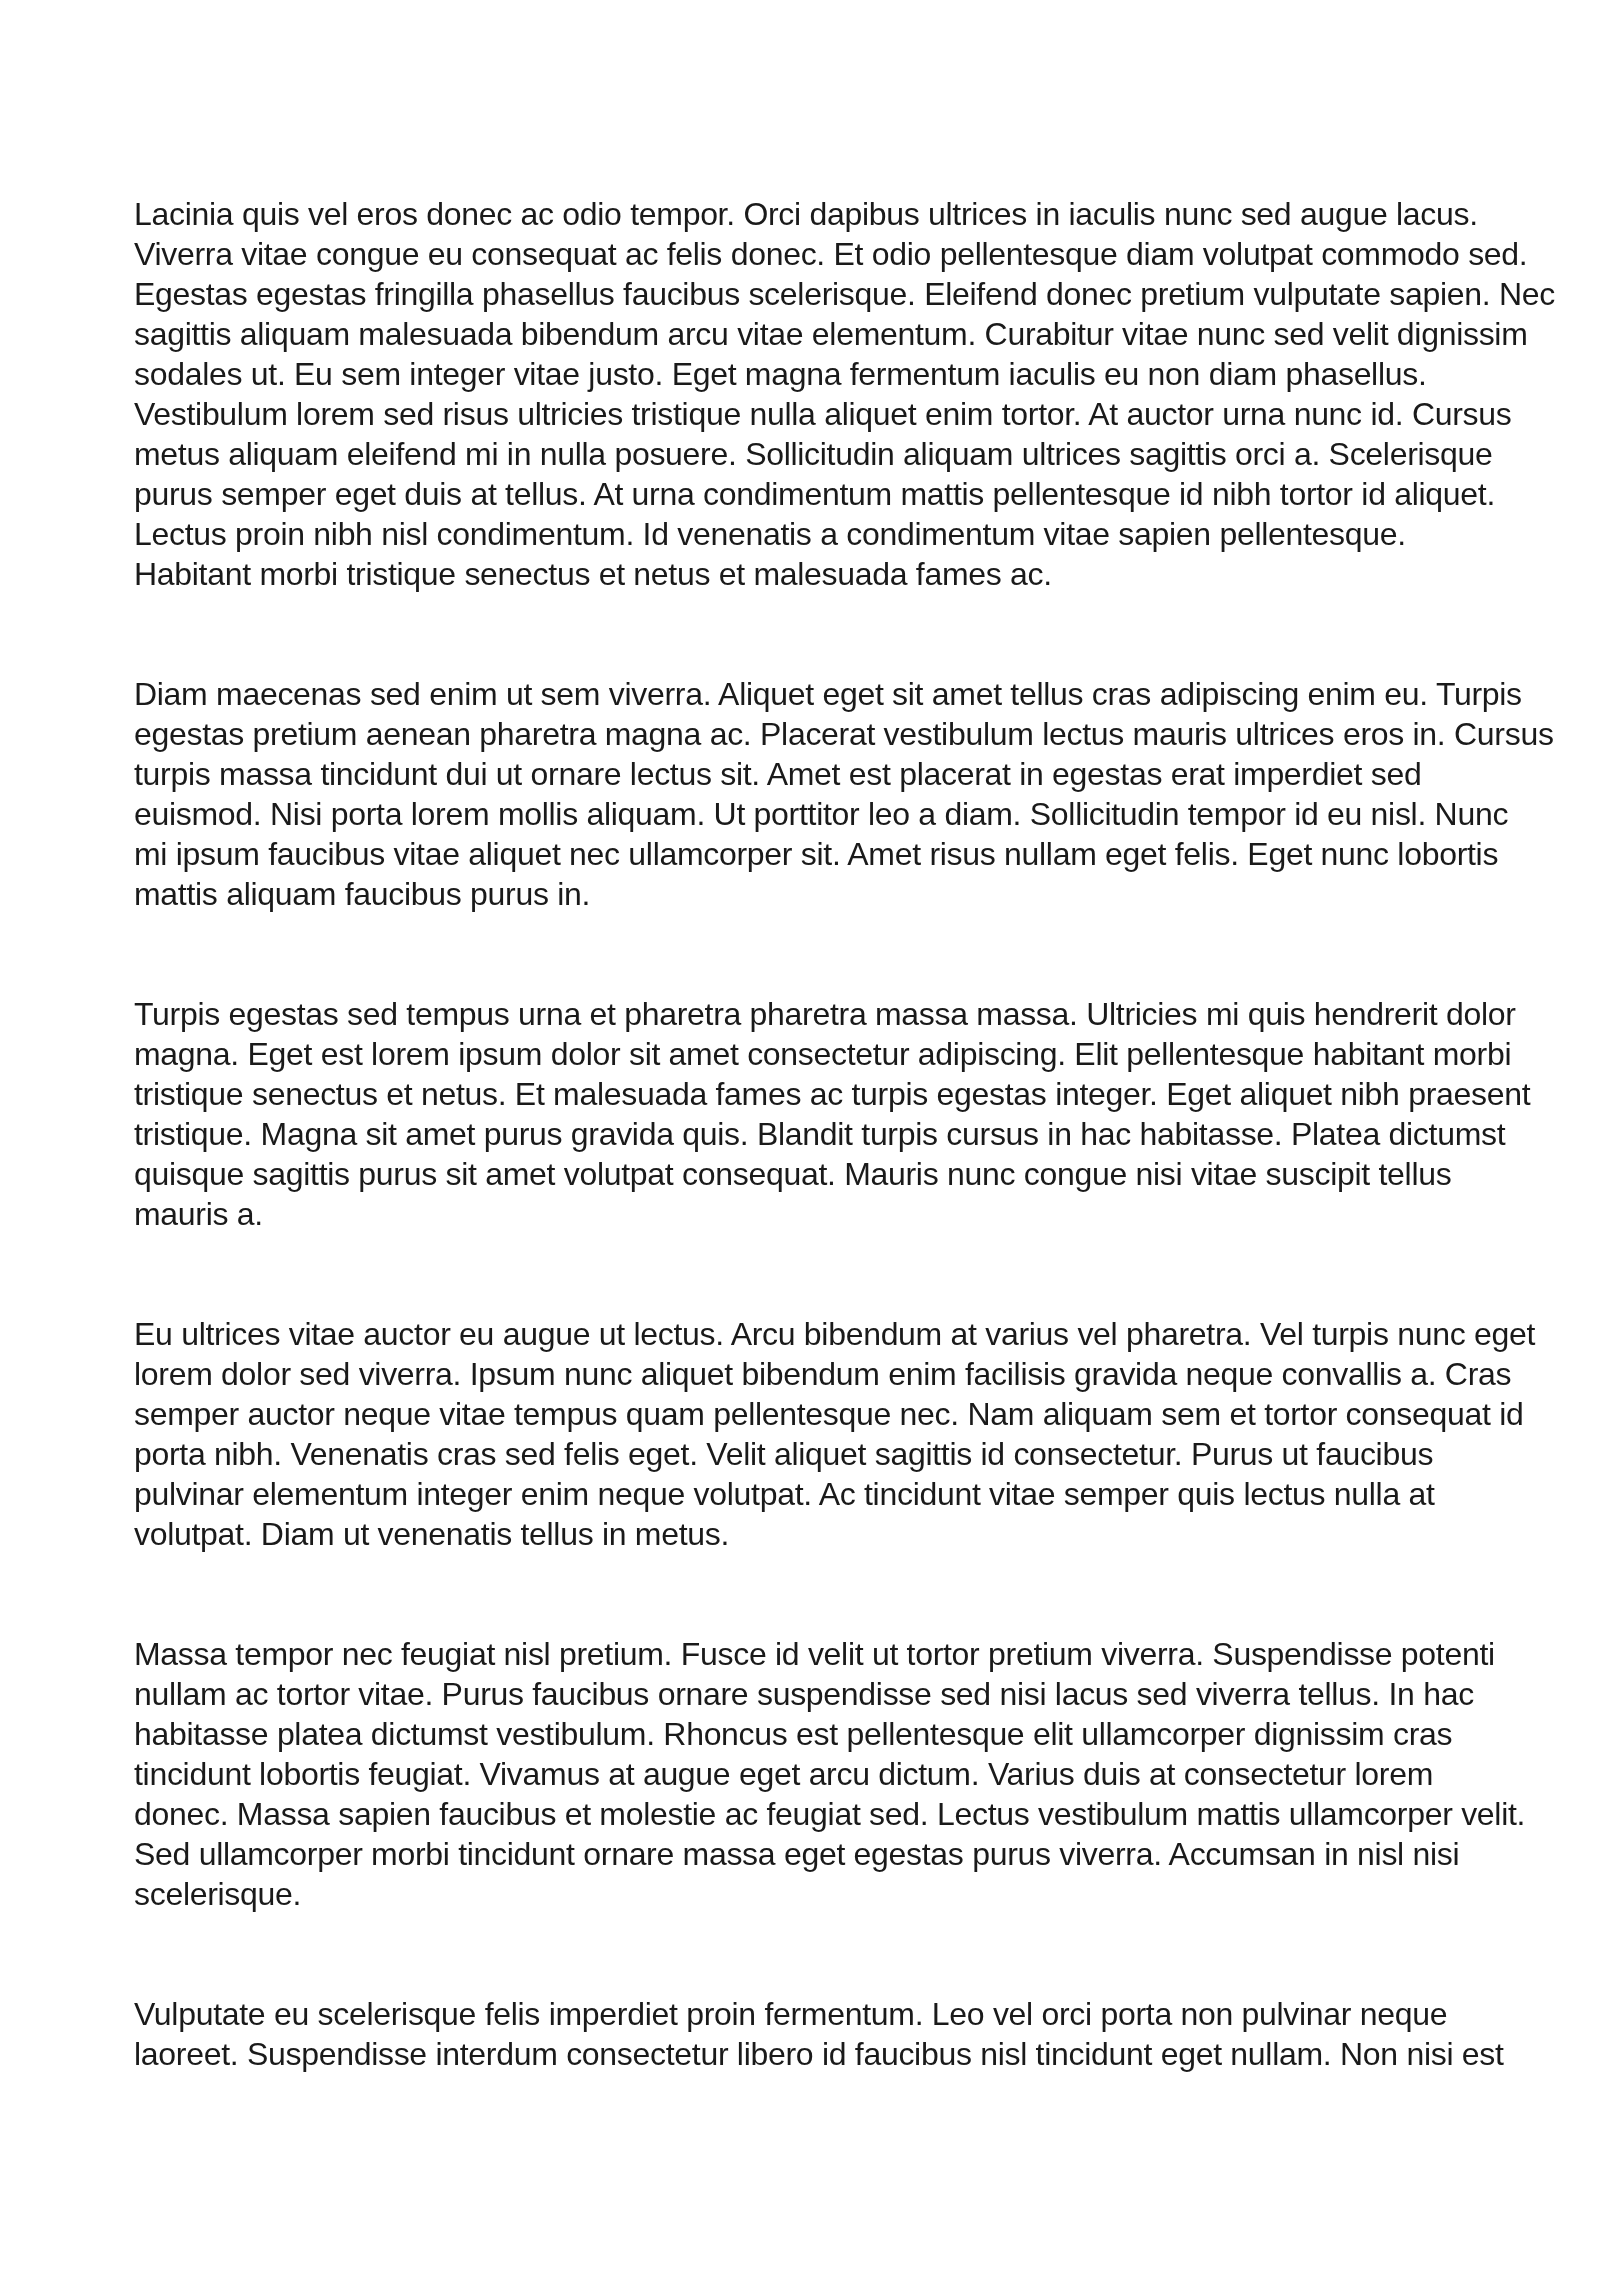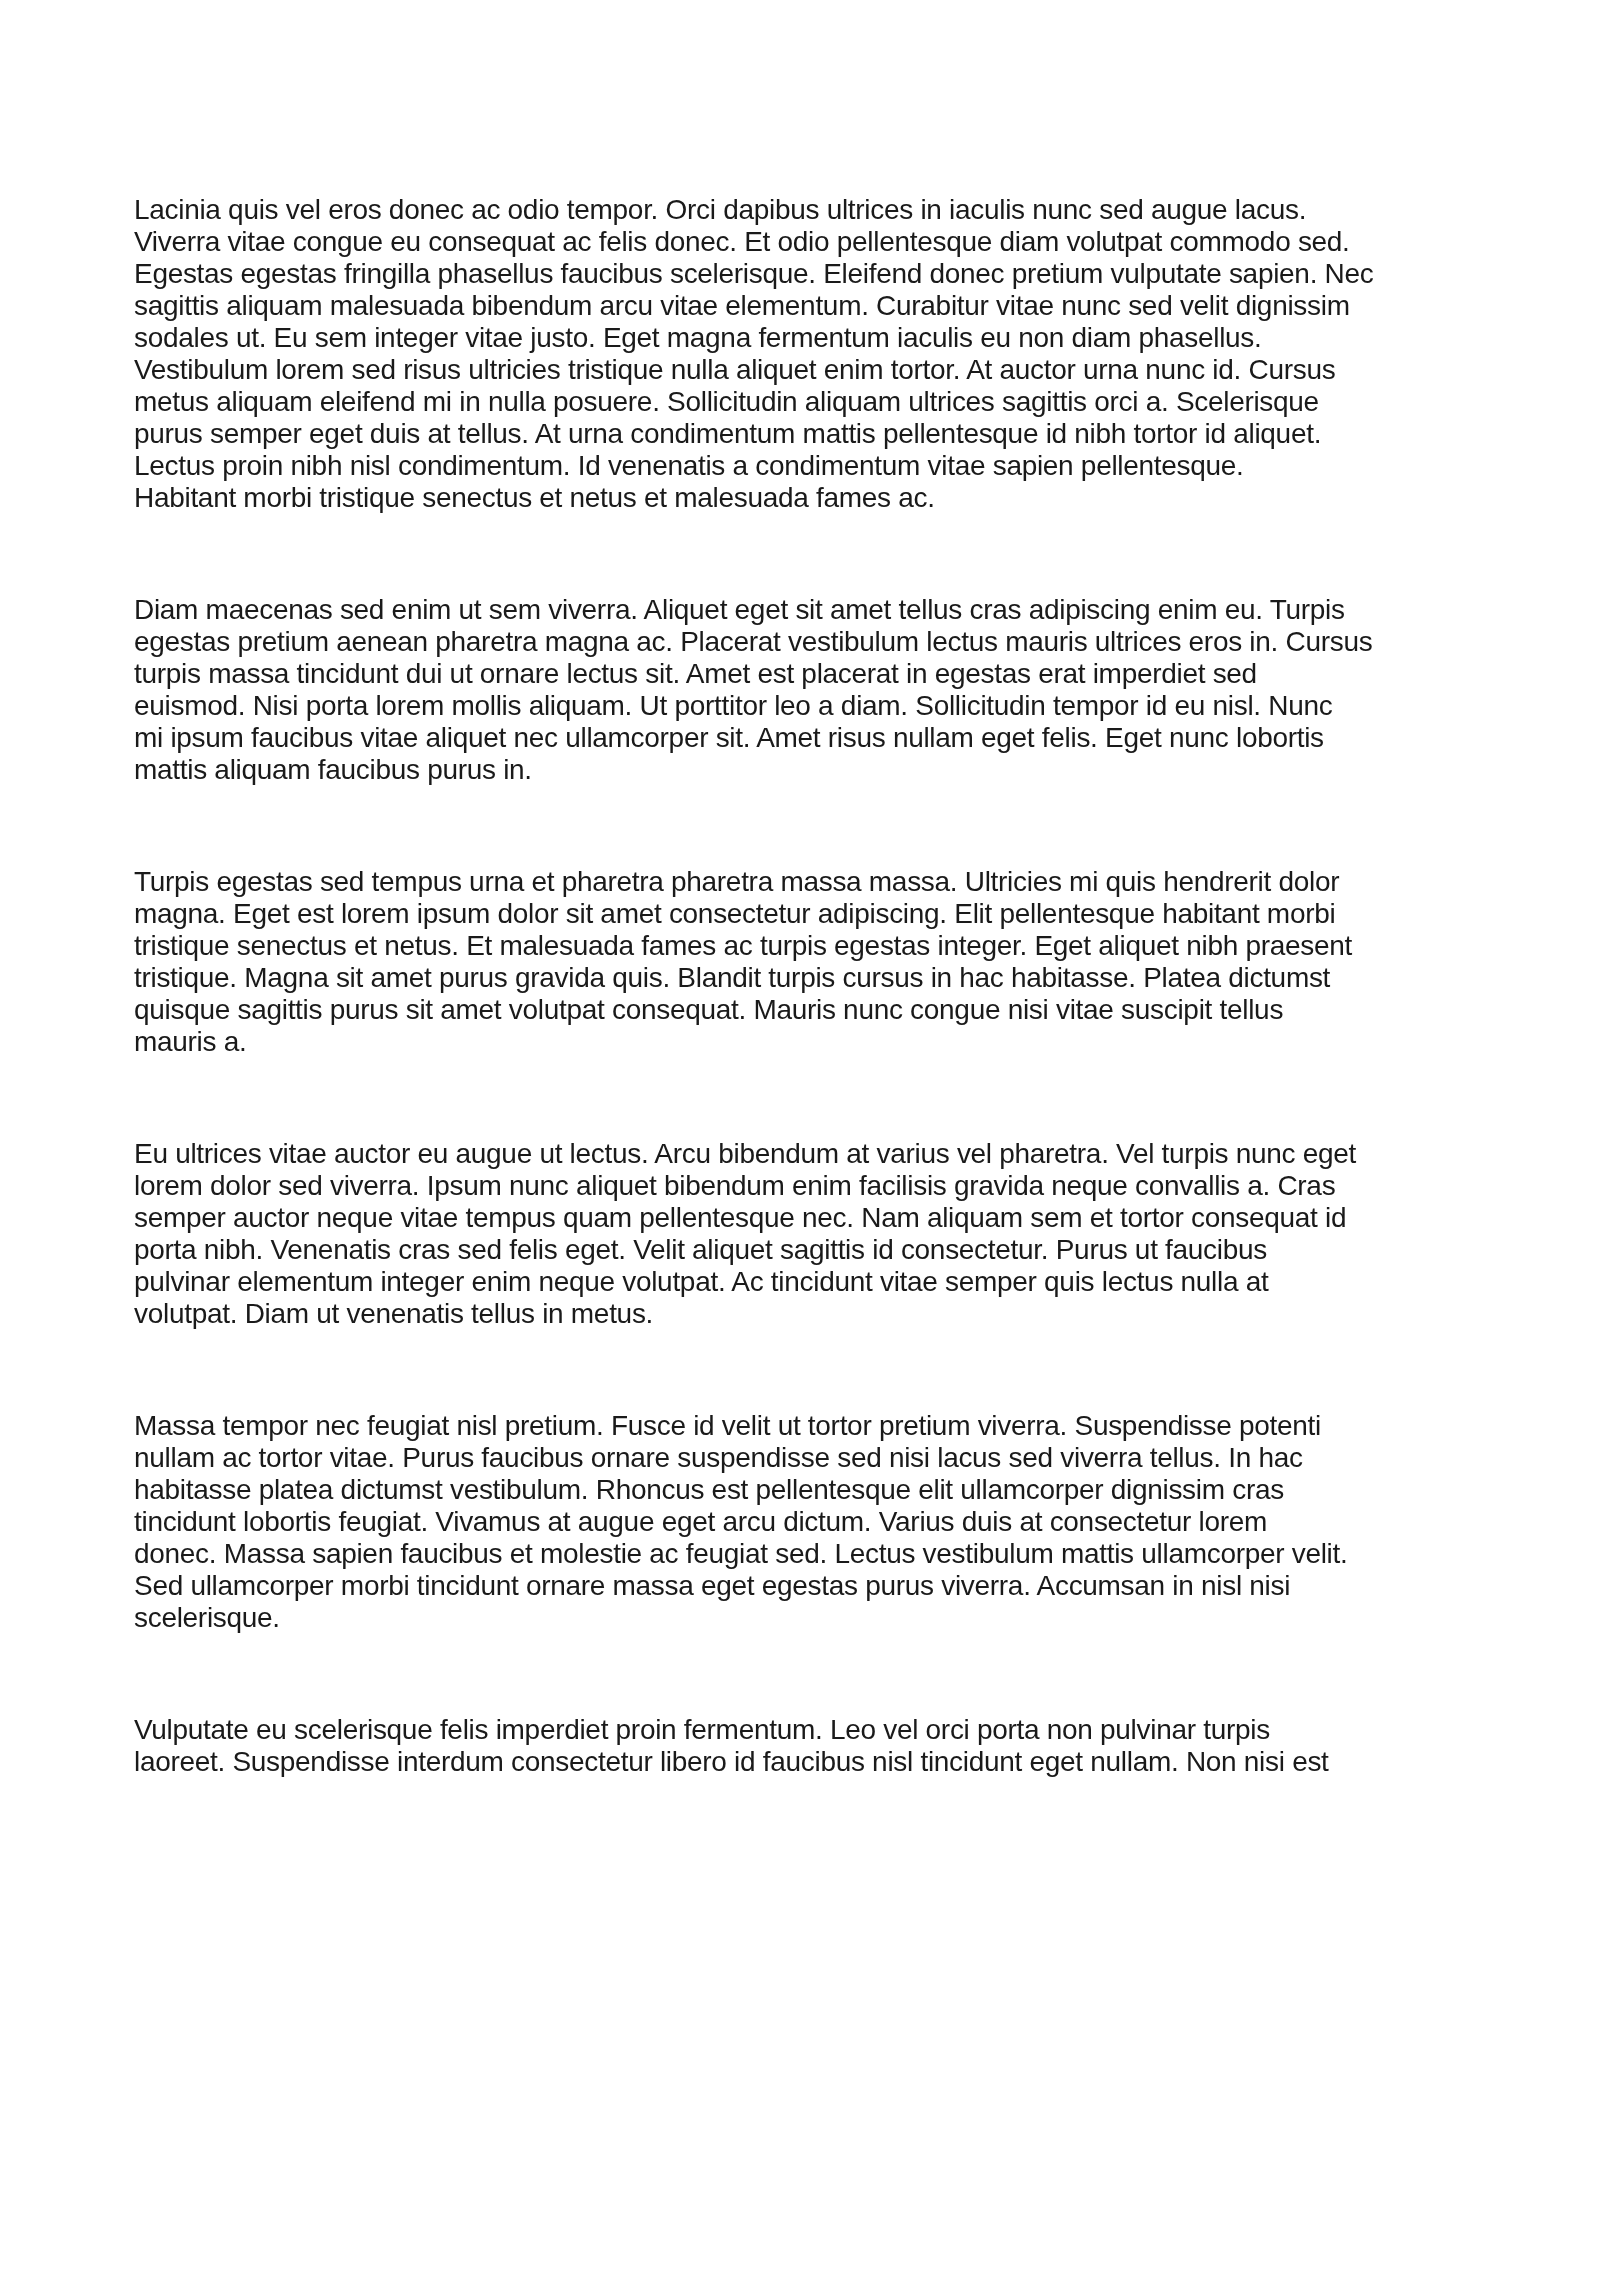--- a/index.html
+++ b/index.html
@@ -15,22 +15,22 @@
   .page {
     box-sizing: border-box;
     width: 1621px;
     height: 2293px;
     padding: 194px 127px 0 134px;
     background: var(--page-bg, #ffffff);
     font-family: "Liberation Sans", "DejaVu Sans", sans-serif;
   }
   .doc-body p.para {
     margin: 0 0 80px 0;
-    font-size: 28px;
-    line-height: 32px;
+    font-size: 32px;
+    line-height: 40px;
     letter-spacing: -0.3px;
     color: var(--text-color, #1a1a1a);
     white-space: pre;        
     font-weight: 400;
   }
 </style>
 </head>
 <body>
 
 <div class="page">
@@ -63,17 +63,17 @@
 porta nibh. Venenatis cras sed felis eget. Velit aliquet sagittis id consectetur. Purus ut faucibus
 pulvinar elementum integer enim neque volutpat. Ac tincidunt vitae semper quis lectus nulla at
 volutpat. Diam ut venenatis tellus in metus.</p>
       <p class="para">Massa tempor nec feugiat nisl pretium. Fusce id velit ut tortor pretium viverra. Suspendisse potenti
 nullam ac tortor vitae. Purus faucibus ornare suspendisse sed nisi lacus sed viverra tellus. In hac
 habitasse platea dictumst vestibulum. Rhoncus est pellentesque elit ullamcorper dignissim cras
 tincidunt lobortis feugiat. Vivamus at augue eget arcu dictum. Varius duis at consectetur lorem
 donec. Massa sapien faucibus et molestie ac feugiat sed. Lectus vestibulum mattis ullamcorper velit.
 Sed ullamcorper morbi tincidunt ornare massa eget egestas purus viverra. Accumsan in nisl nisi
 scelerisque.</p>
-      <p class="para">Vulputate eu scelerisque felis imperdiet proin fermentum. Leo vel orci porta non pulvinar turpis
+      <p class="para">Vulputate eu scelerisque felis imperdiet proin fermentum. Leo vel orci porta non pulvinar neque
 laoreet. Suspendisse interdum consectetur libero id faucibus nisl tincidunt eget nullam. Non nisi est</p>
     </div>
 </div>
 
 
 </body></html>

